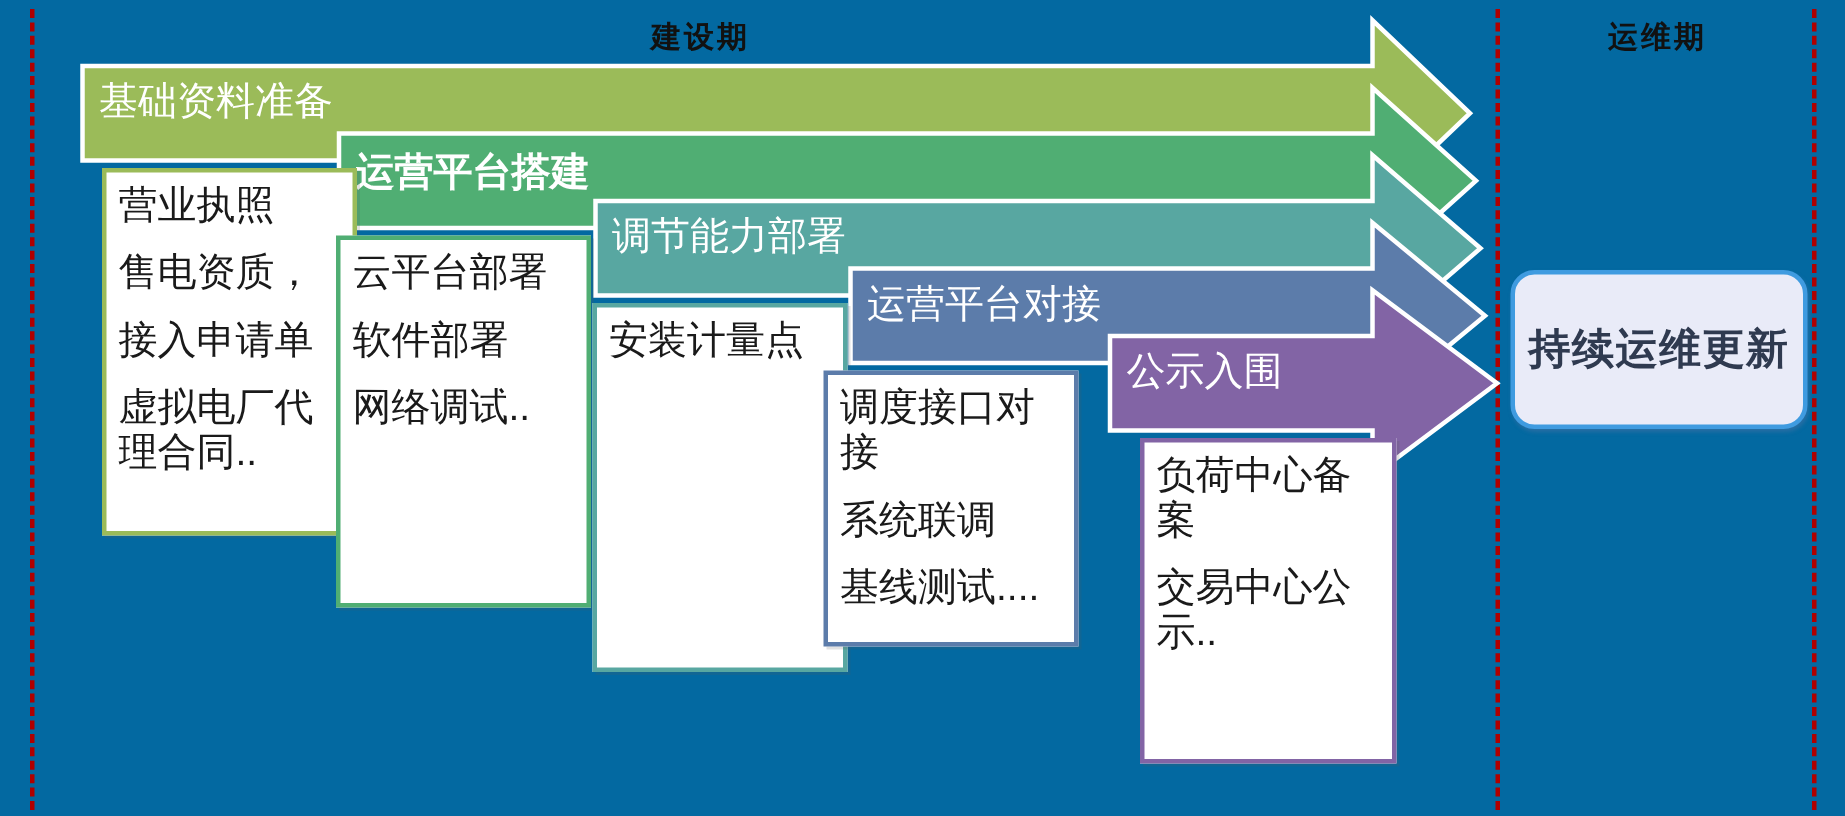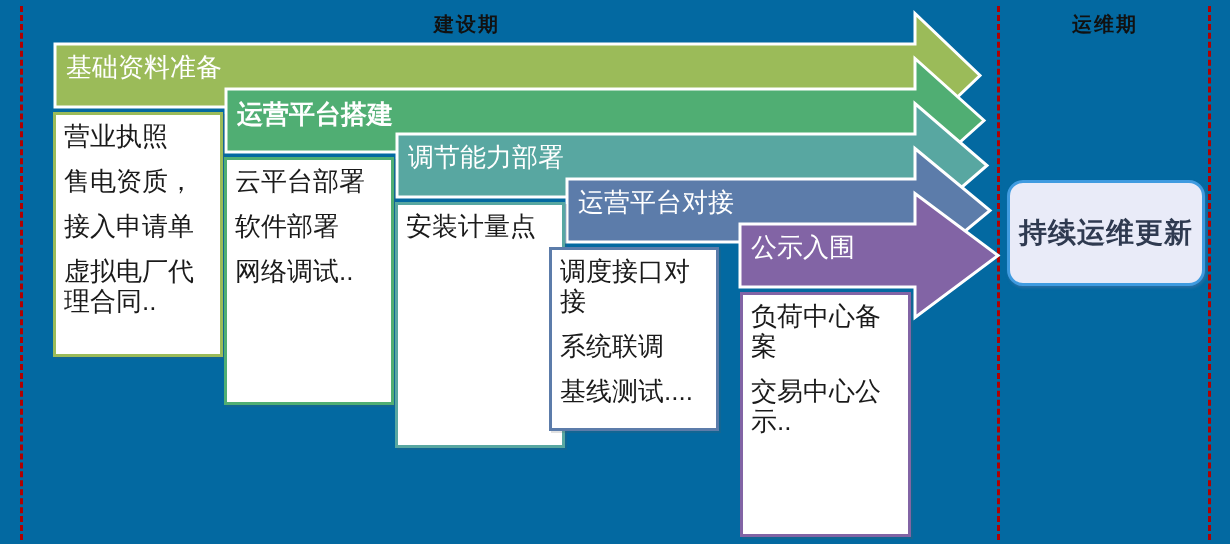--- a/index.html
+++ b/index.html
@@ -53,25 +53,25 @@
     display:flex;align-items:center;justify-content:center;
     font-size:28px;font-weight:bold;color:#2F3A50;
     letter-spacing:1px;
   }
   
   .lbl-1{left:66px; top:51px;}
   .lbl-2{left:237px;top:98px;font-weight:bold;}
   .lbl-3{left:408px;top:141px;}
   .lbl-4{left:578px;top:186px;}
   .lbl-5{left:751px;top:231px;}
-  .box-1{left:53px; top:112px;height:245px;}
+  .box-1{left:68px; top:112px;height:245px;}
   .box-2{left:224px;top:157px;height:248px;}
   .box-3{left:395px;top:202px;height:246px;}
   .box-4{left:549px;top:247px;height:184px;}
-  .box-5{left:740px;top:292px;height:245px;width:171px;}
+  .box-5{left:760px;top:292px;height:217px;width:171px;}
   .dv-left{left:20px;}
   .dv-mid{left:997px;}
   .dv-right{left:1208px;}
   .pt-1{left:397px;}
   .pt-2{left:1035px;}
 </style>
 </head>
 <body>
 
 <div class="canvas">

